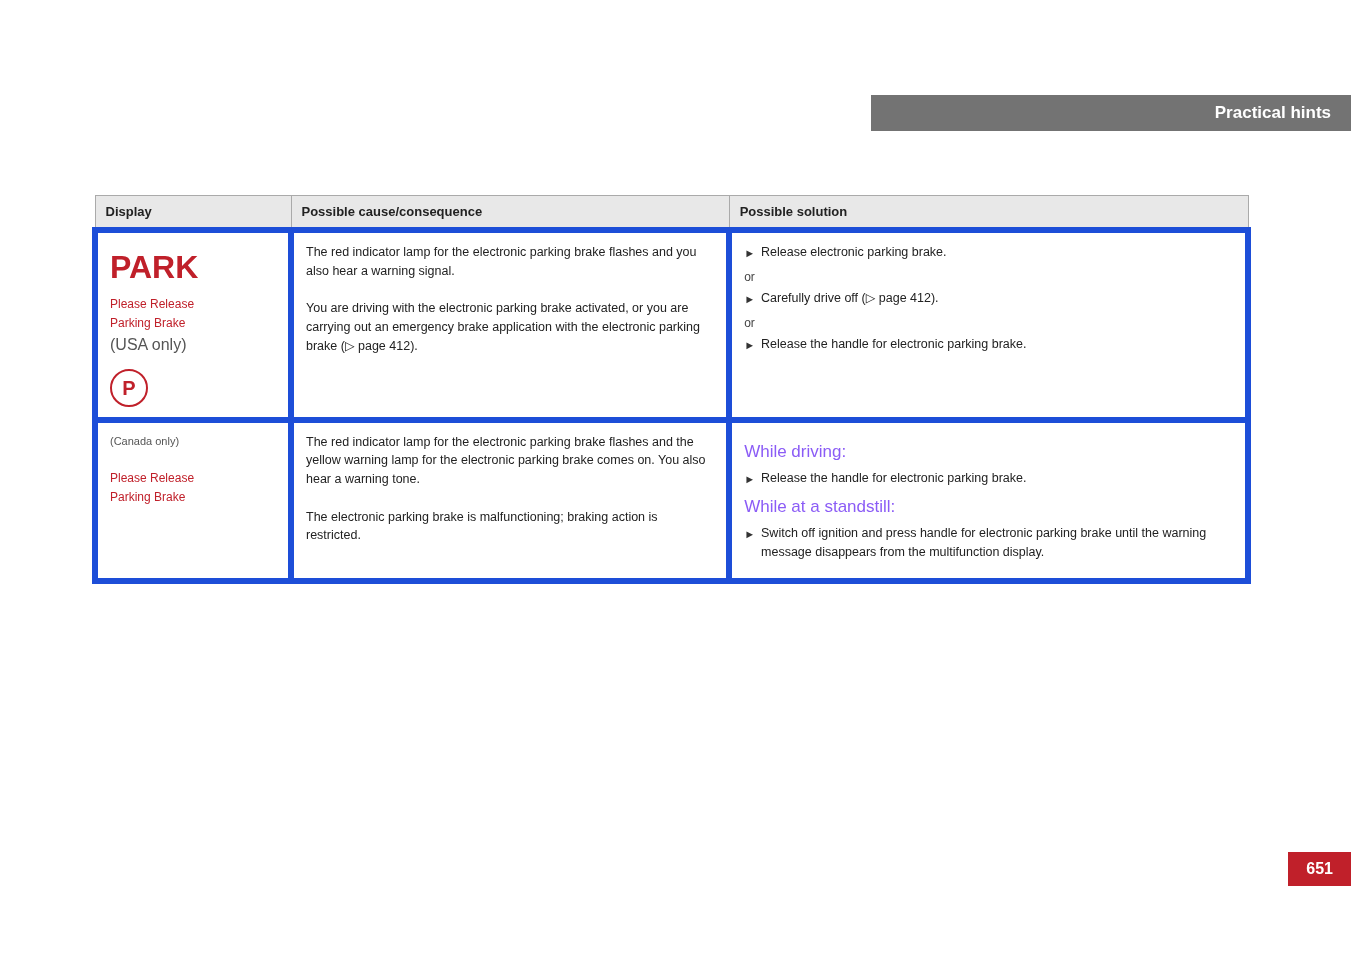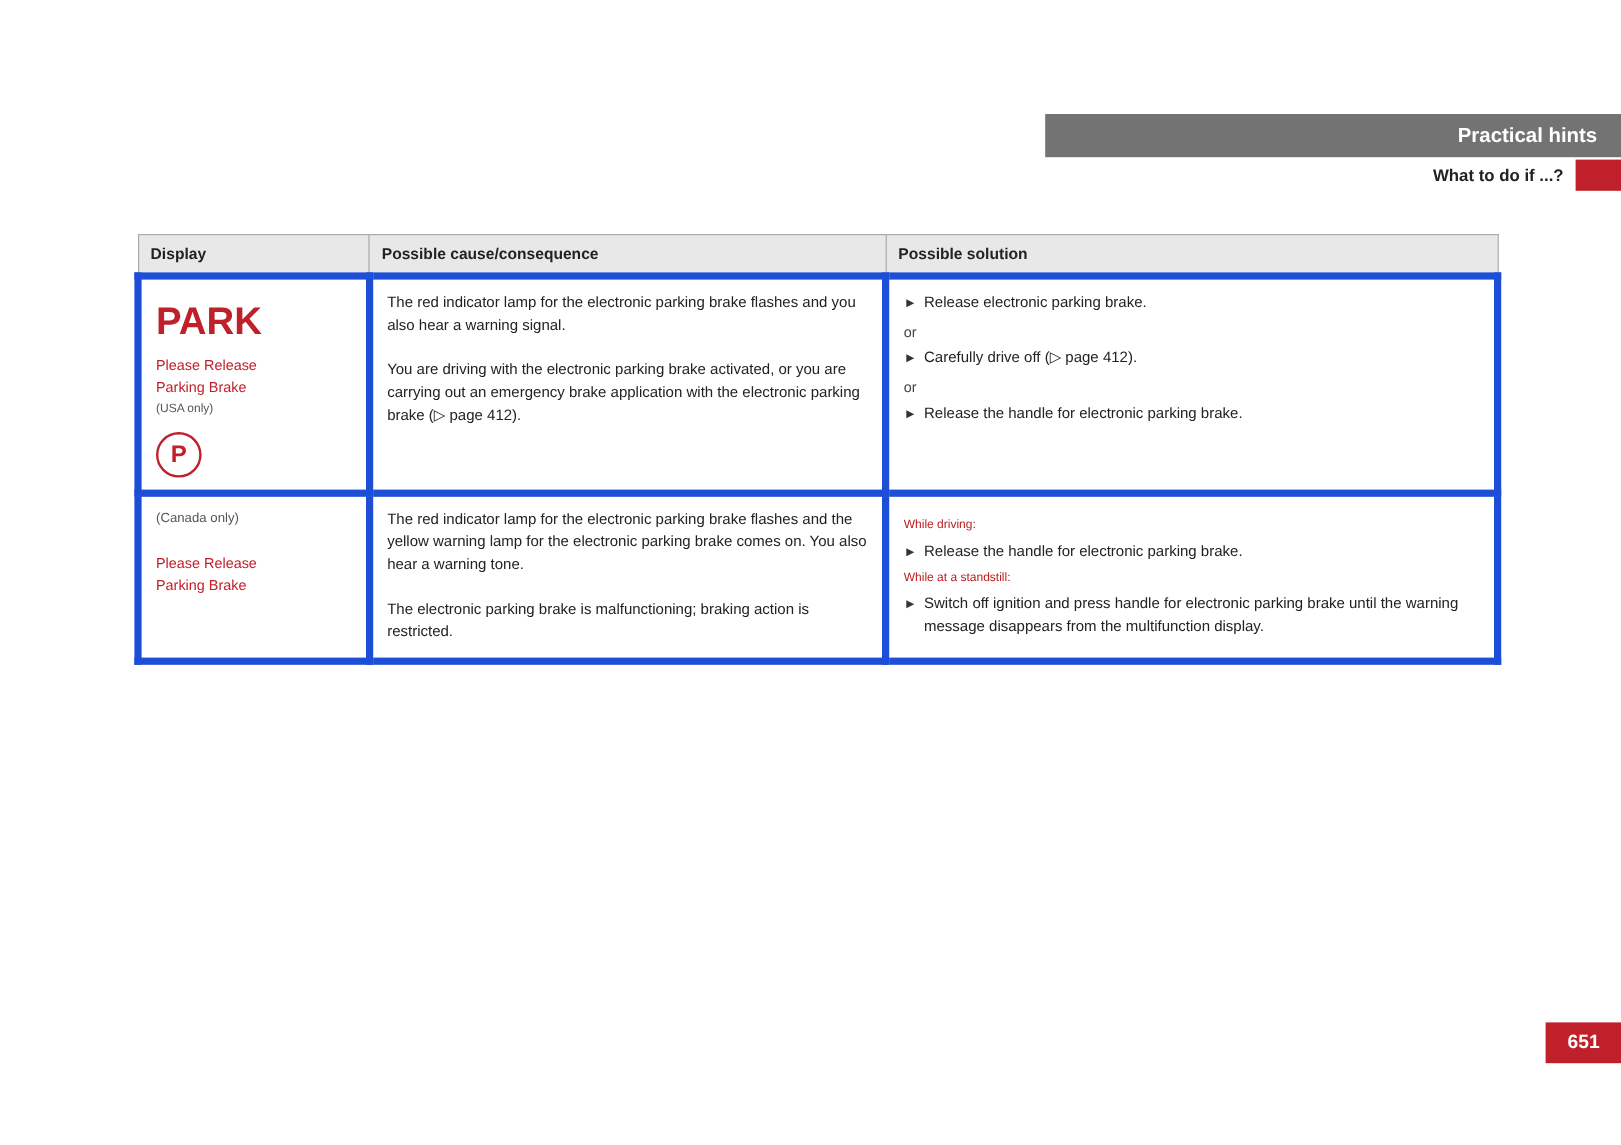--- a/index.html
+++ b/index.html
@@ -49,21 +49,21 @@
       background: #c0202a;
       width: 38px;
       height: 26px;
       display: inline-block;
     }
 
     
     .main-table-container {
       position: absolute;
       top: 195px;
-      left: 112px;
+      left: 92px;
       right: 100px;
     }
 
     table.main-table {
       width: 100%;
       border-collapse: collapse;
       border: 1px solid #aaa;
     }
 
     table.main-table th {
@@ -90,21 +90,21 @@
     
     .park-label {
       font-size: 32px;
       font-weight: bold;
       color: #c0202a;
       display: block;
       margin-bottom: 4px;
     }
 
     .park-subtitle {
-      font-size: 10px;
+      font-size: 16px;
       color: #555;
       display: block;
       margin-bottom: 8px;
     }
 
     .p-circle {
       display: inline-flex;
       align-items: center;
       justify-content: center;
       width: 38px;
@@ -150,23 +150,23 @@
       flex-shrink: 0;
     }
 
     .or-text {
       font-size: 12px;
       color: #444;
       margin: 3px 0 3px 0;
     }
 
     .sub-heading {
-      font-size: 10px;
+      font-size: 17px;
       font-weight: normal;
-      color: #b91c1c;
+      color: #8b5cf6;
       margin-bottom: 5px;
       margin-top: 6px;
     }
 
     
     .page-number {
       position: absolute;
       bottom: 68px;
       right: 0;
       background: #c0202a;
@@ -175,24 +175,20 @@
       font-size: 16px;
       padding: 8px 18px;
     }
   </style>
 </head>
 <body>
 
 <div class="header-section">
   <div class="practical-hints-bar">
     <span>Practical hints</span>
-  </div>
-  <div class="what-to-do-bar">
-    <span class="what-to-do-text">What to do if ...?</span>
-    <span class="what-to-do-red-block"></span>
   </div>
 </div>
 
 <div class="main-table-container">
   <table class="main-table">
     <thead>
       <tr>
         <th class="col-display">Display</th>
         <th class="col-cause">Possible cause/consequence</th>
         <th class="col-solution">Possible solution</th>

